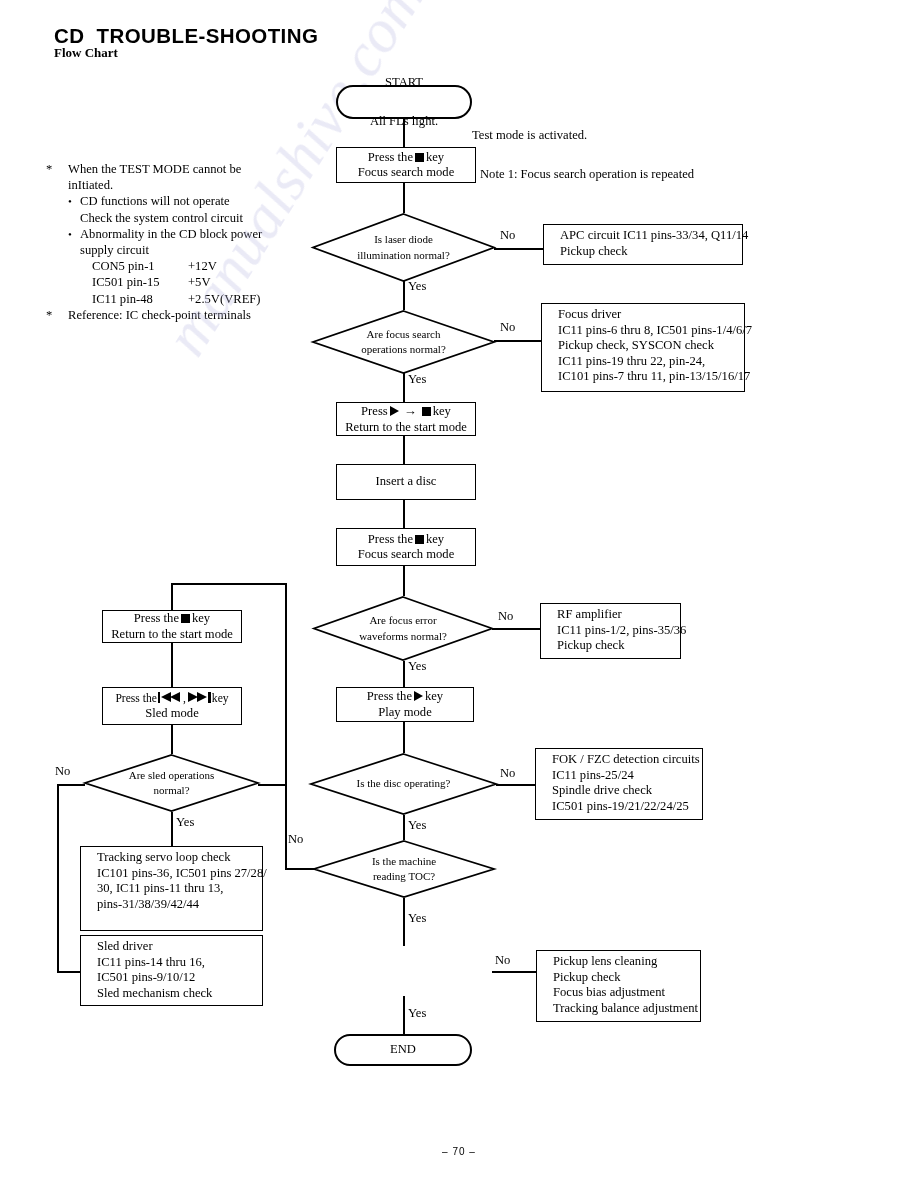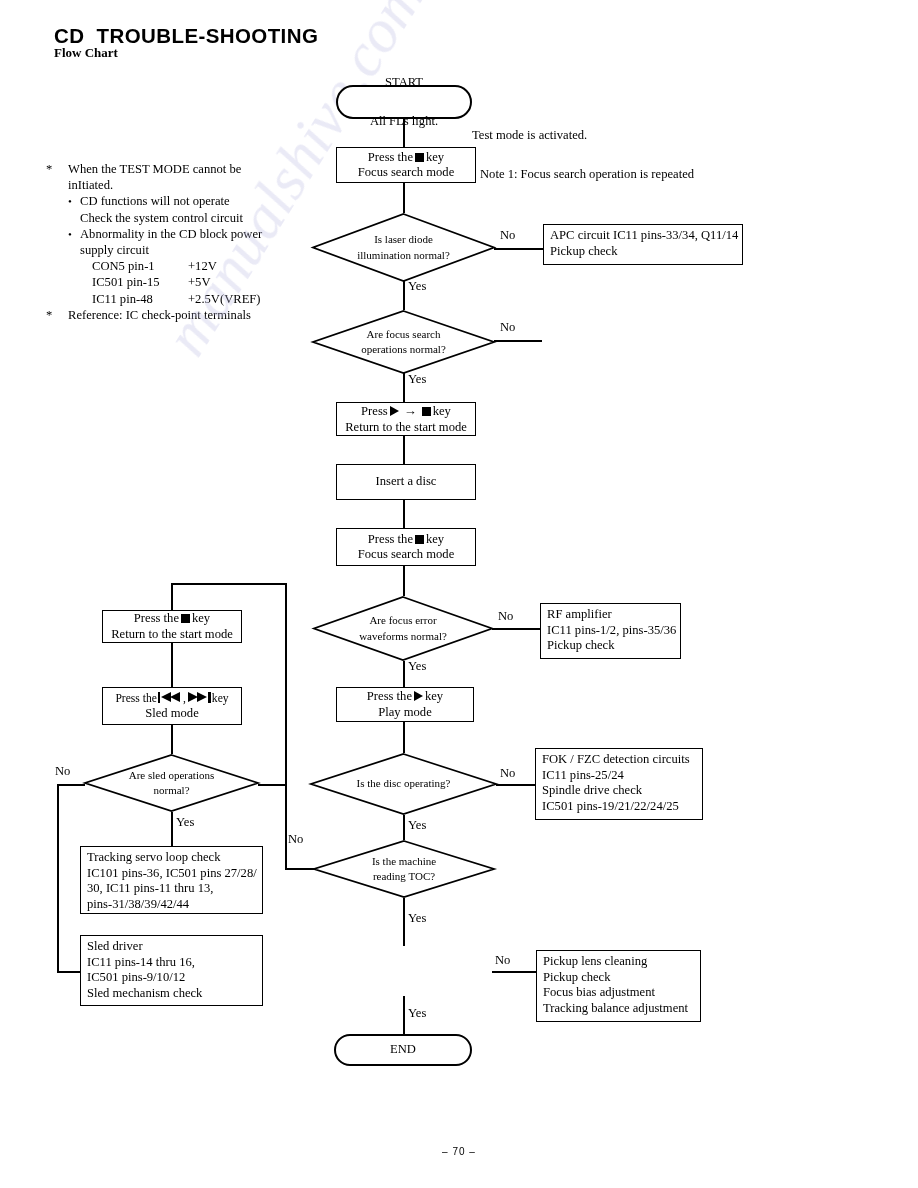--- a/index.html
+++ b/index.html
@@ -124,21 +124,21 @@
     text-align: center;
     white-space: nowrap;
   }
 
   
   .rbox {
     position: absolute;
     box-sizing: border-box;
     border: 1.6px solid #000;
     background: #fff;
-    padding: 3px 5px 3px 6px;
+    padding: 3px 5px 3px 16px;
     font-size: 12.6px;
     line-height: 15.6px;
     text-align: left;
     white-space: nowrap;
     z-index: 3;
   }
 
   
   .ln-h, .ln-v {
     position: absolute;
@@ -410,20 +410,27 @@
   <div class="decision" style="left:312px; top:310px; width:183px; height:64px;">
     <svg width="183" height="64" viewBox="0 0 183 64">
       <polygon points="91.5,1 182,32 91.5,63 1,32" fill="#fff" stroke="#000" stroke-width="1.8"></polygon>
     </svg>
     <div class="dtext">
       <span>Are focus search</span>
       <span>operations normal?</span>
     </div>
   </div>
 
+  <div class="rbox" style="left:541px; top:303px; width:204px; height:89px;">
+    <div>Focus driver</div>
+    <div>IC11 pins-6 thru 8, IC501 pins-1/4/6/7</div>
+    <div>Pickup check, SYSCON check</div>
+    <div>IC11 pins-19 thru 22, pin-24,</div>
+    <div>IC101 pins-7 thru 11, pin-13/15/16/17</div>
+  </div>
 
   <div class="node" style="left:336px; top:402px; width:140px; height:34px;">
     <span class="ln"><span>Press</span><span class="g-play"></span><span class="arrow-r">→</span><span class="g-stop"></span><span>key</span></span>
     <span class="ln">Return to the start mode</span>
   </div>
 
   <div class="node" style="left:336px; top:464px; width:140px; height:36px;">
     <span class="ln">Insert a disc</span>
   </div>
 
@@ -504,21 +511,21 @@
   <div class="decision" style="left:84px; top:754px; width:175px; height:58px;">
     <svg width="175" height="58" viewBox="0 0 175 58">
       <polygon points="87.5,1 174,29 87.5,57 1,29" fill="#fff" stroke="#000" stroke-width="1.8"></polygon>
     </svg>
     <div class="dtext">
       <span>Are sled operations</span>
       <span>normal?</span>
     </div>
   </div>
 
-  <div class="rbox" style="left:80px; top:846px; width:183px; height:68px;">
+  <div class="rbox" style="left:80px; top:846px; width:183px; height:85px;">
     <div>Tracking servo loop check</div>
     <div>IC101 pins-36, IC501 pins 27/28/</div>
     <div>30, IC11 pins-11 thru 13,</div>
     <div>pins-31/38/39/42/44</div>
   </div>
 
   <div class="rbox" style="left:80px; top:935px; width:183px; height:71px;">
     <div>Sled driver</div>
     <div>IC11 pins-14 thru 16,</div>
     <div>IC501 pins-9/10/12</div>

